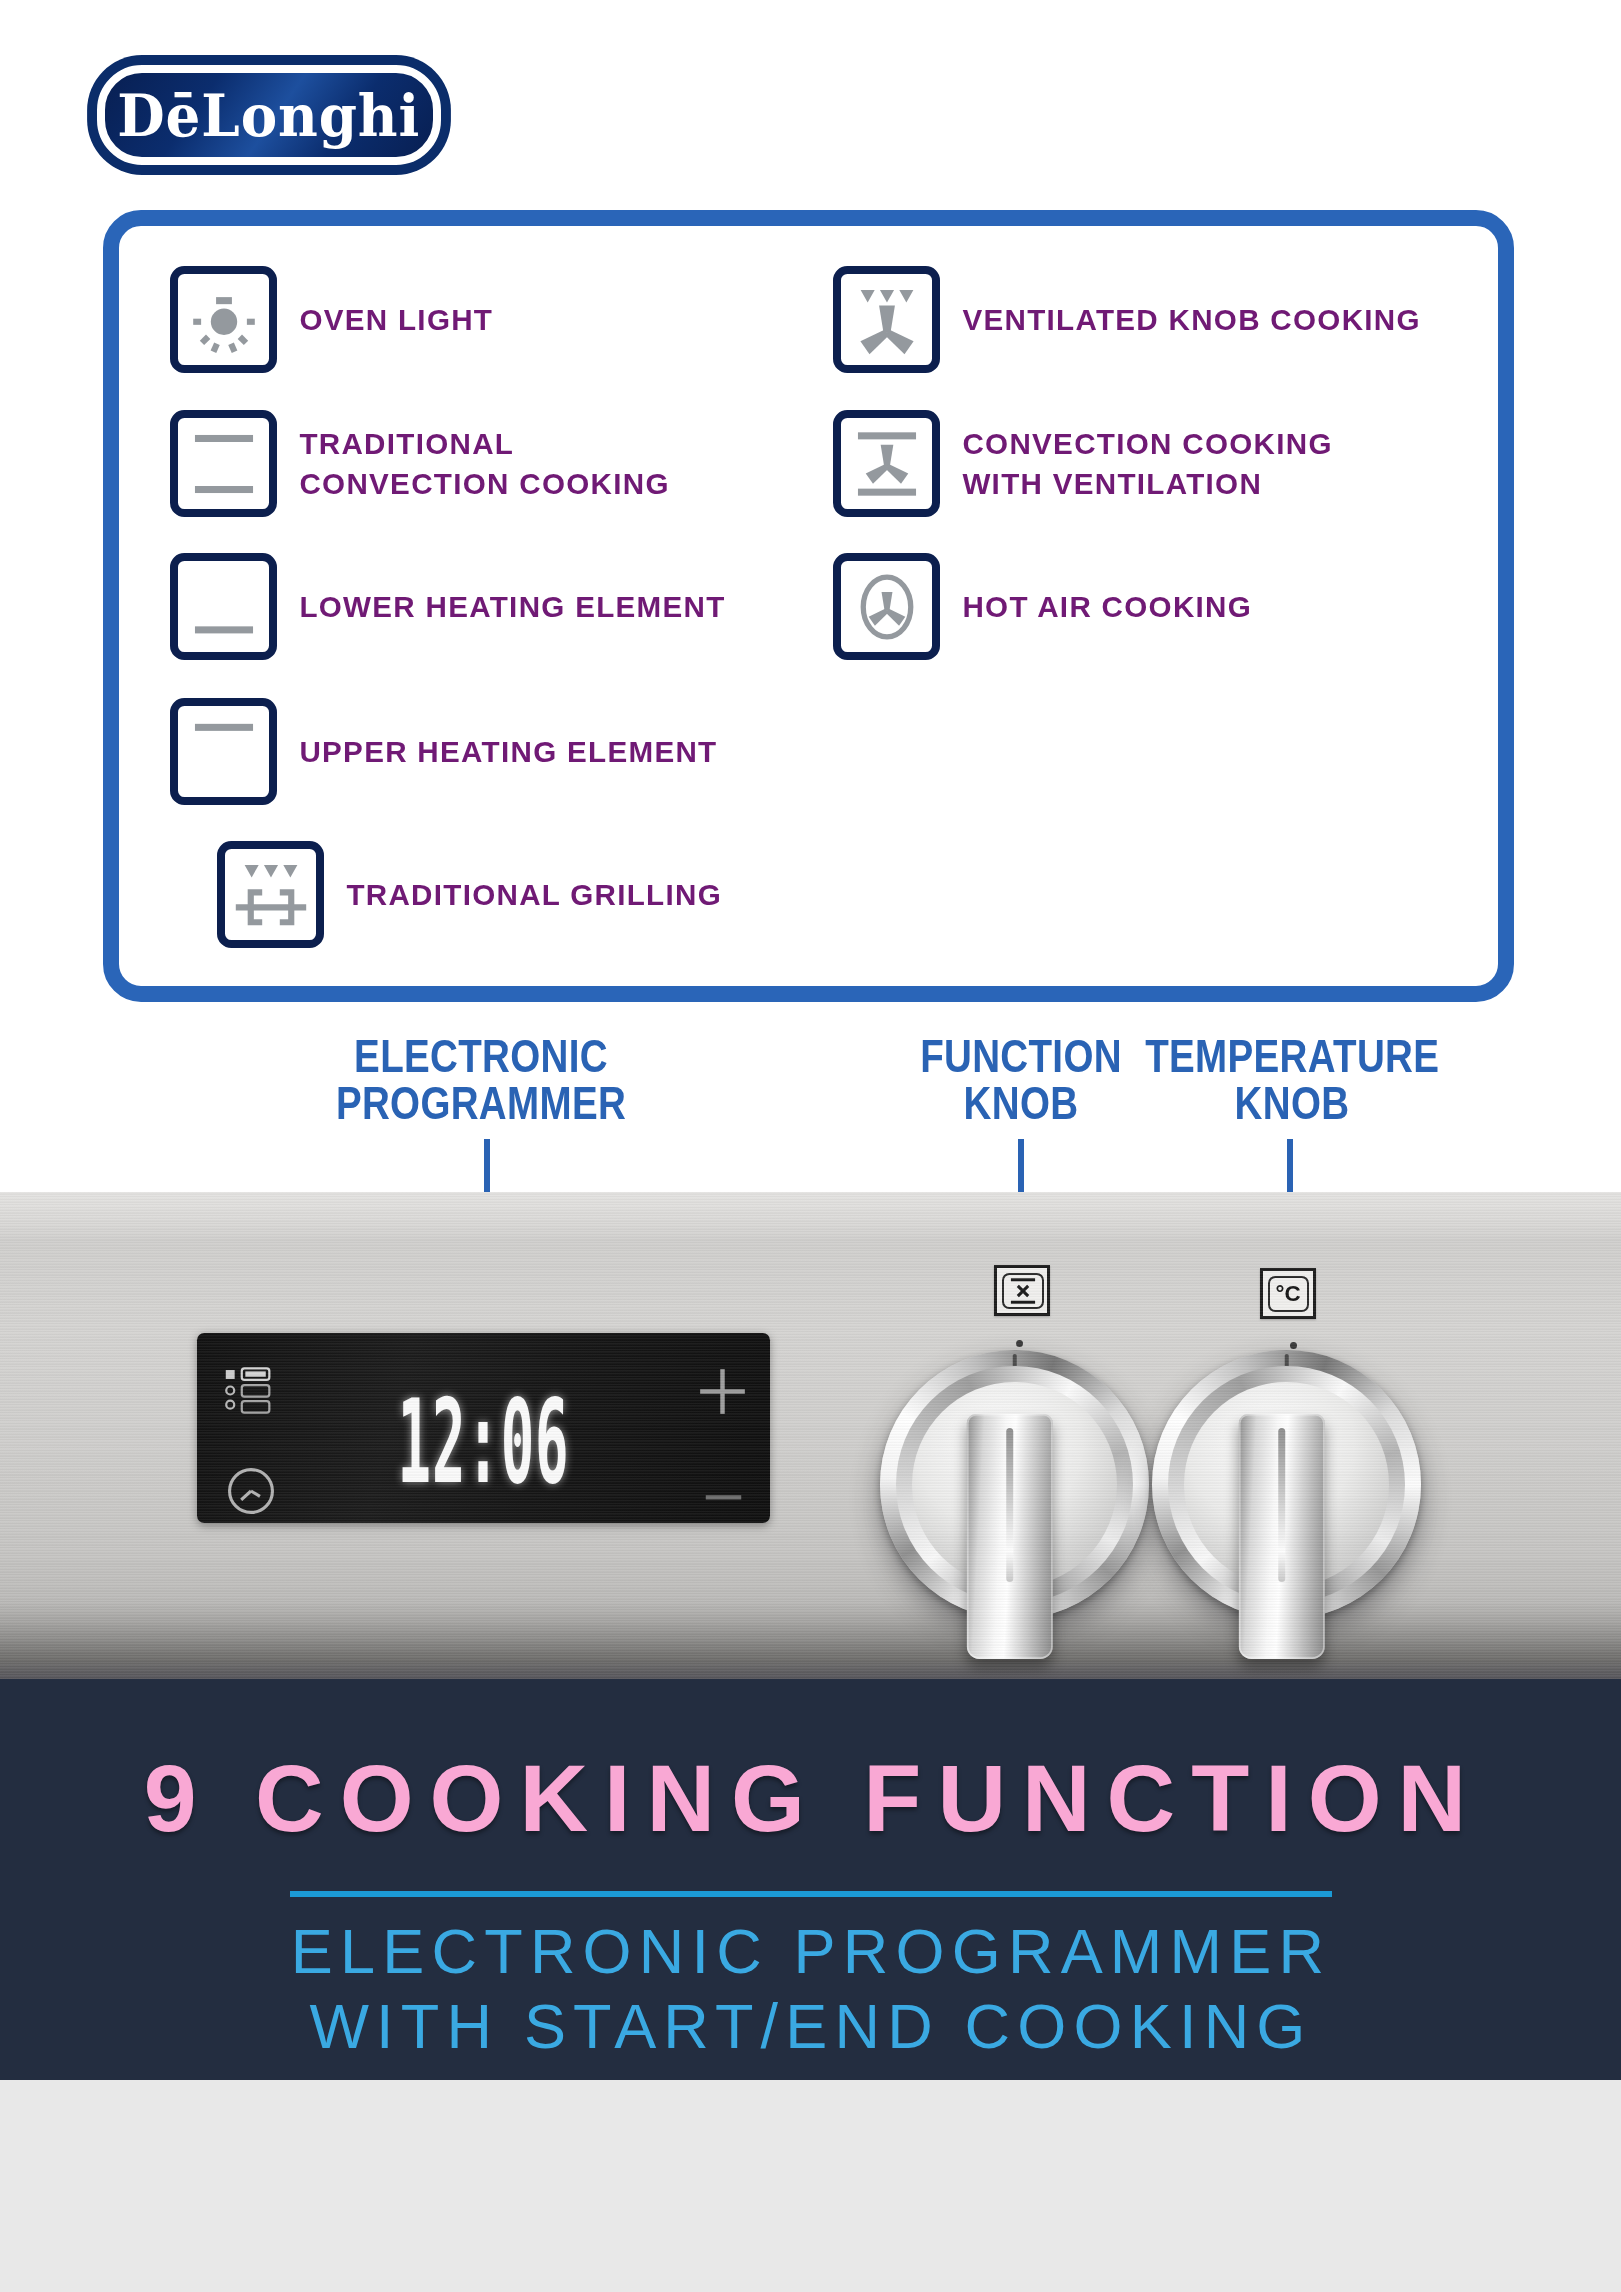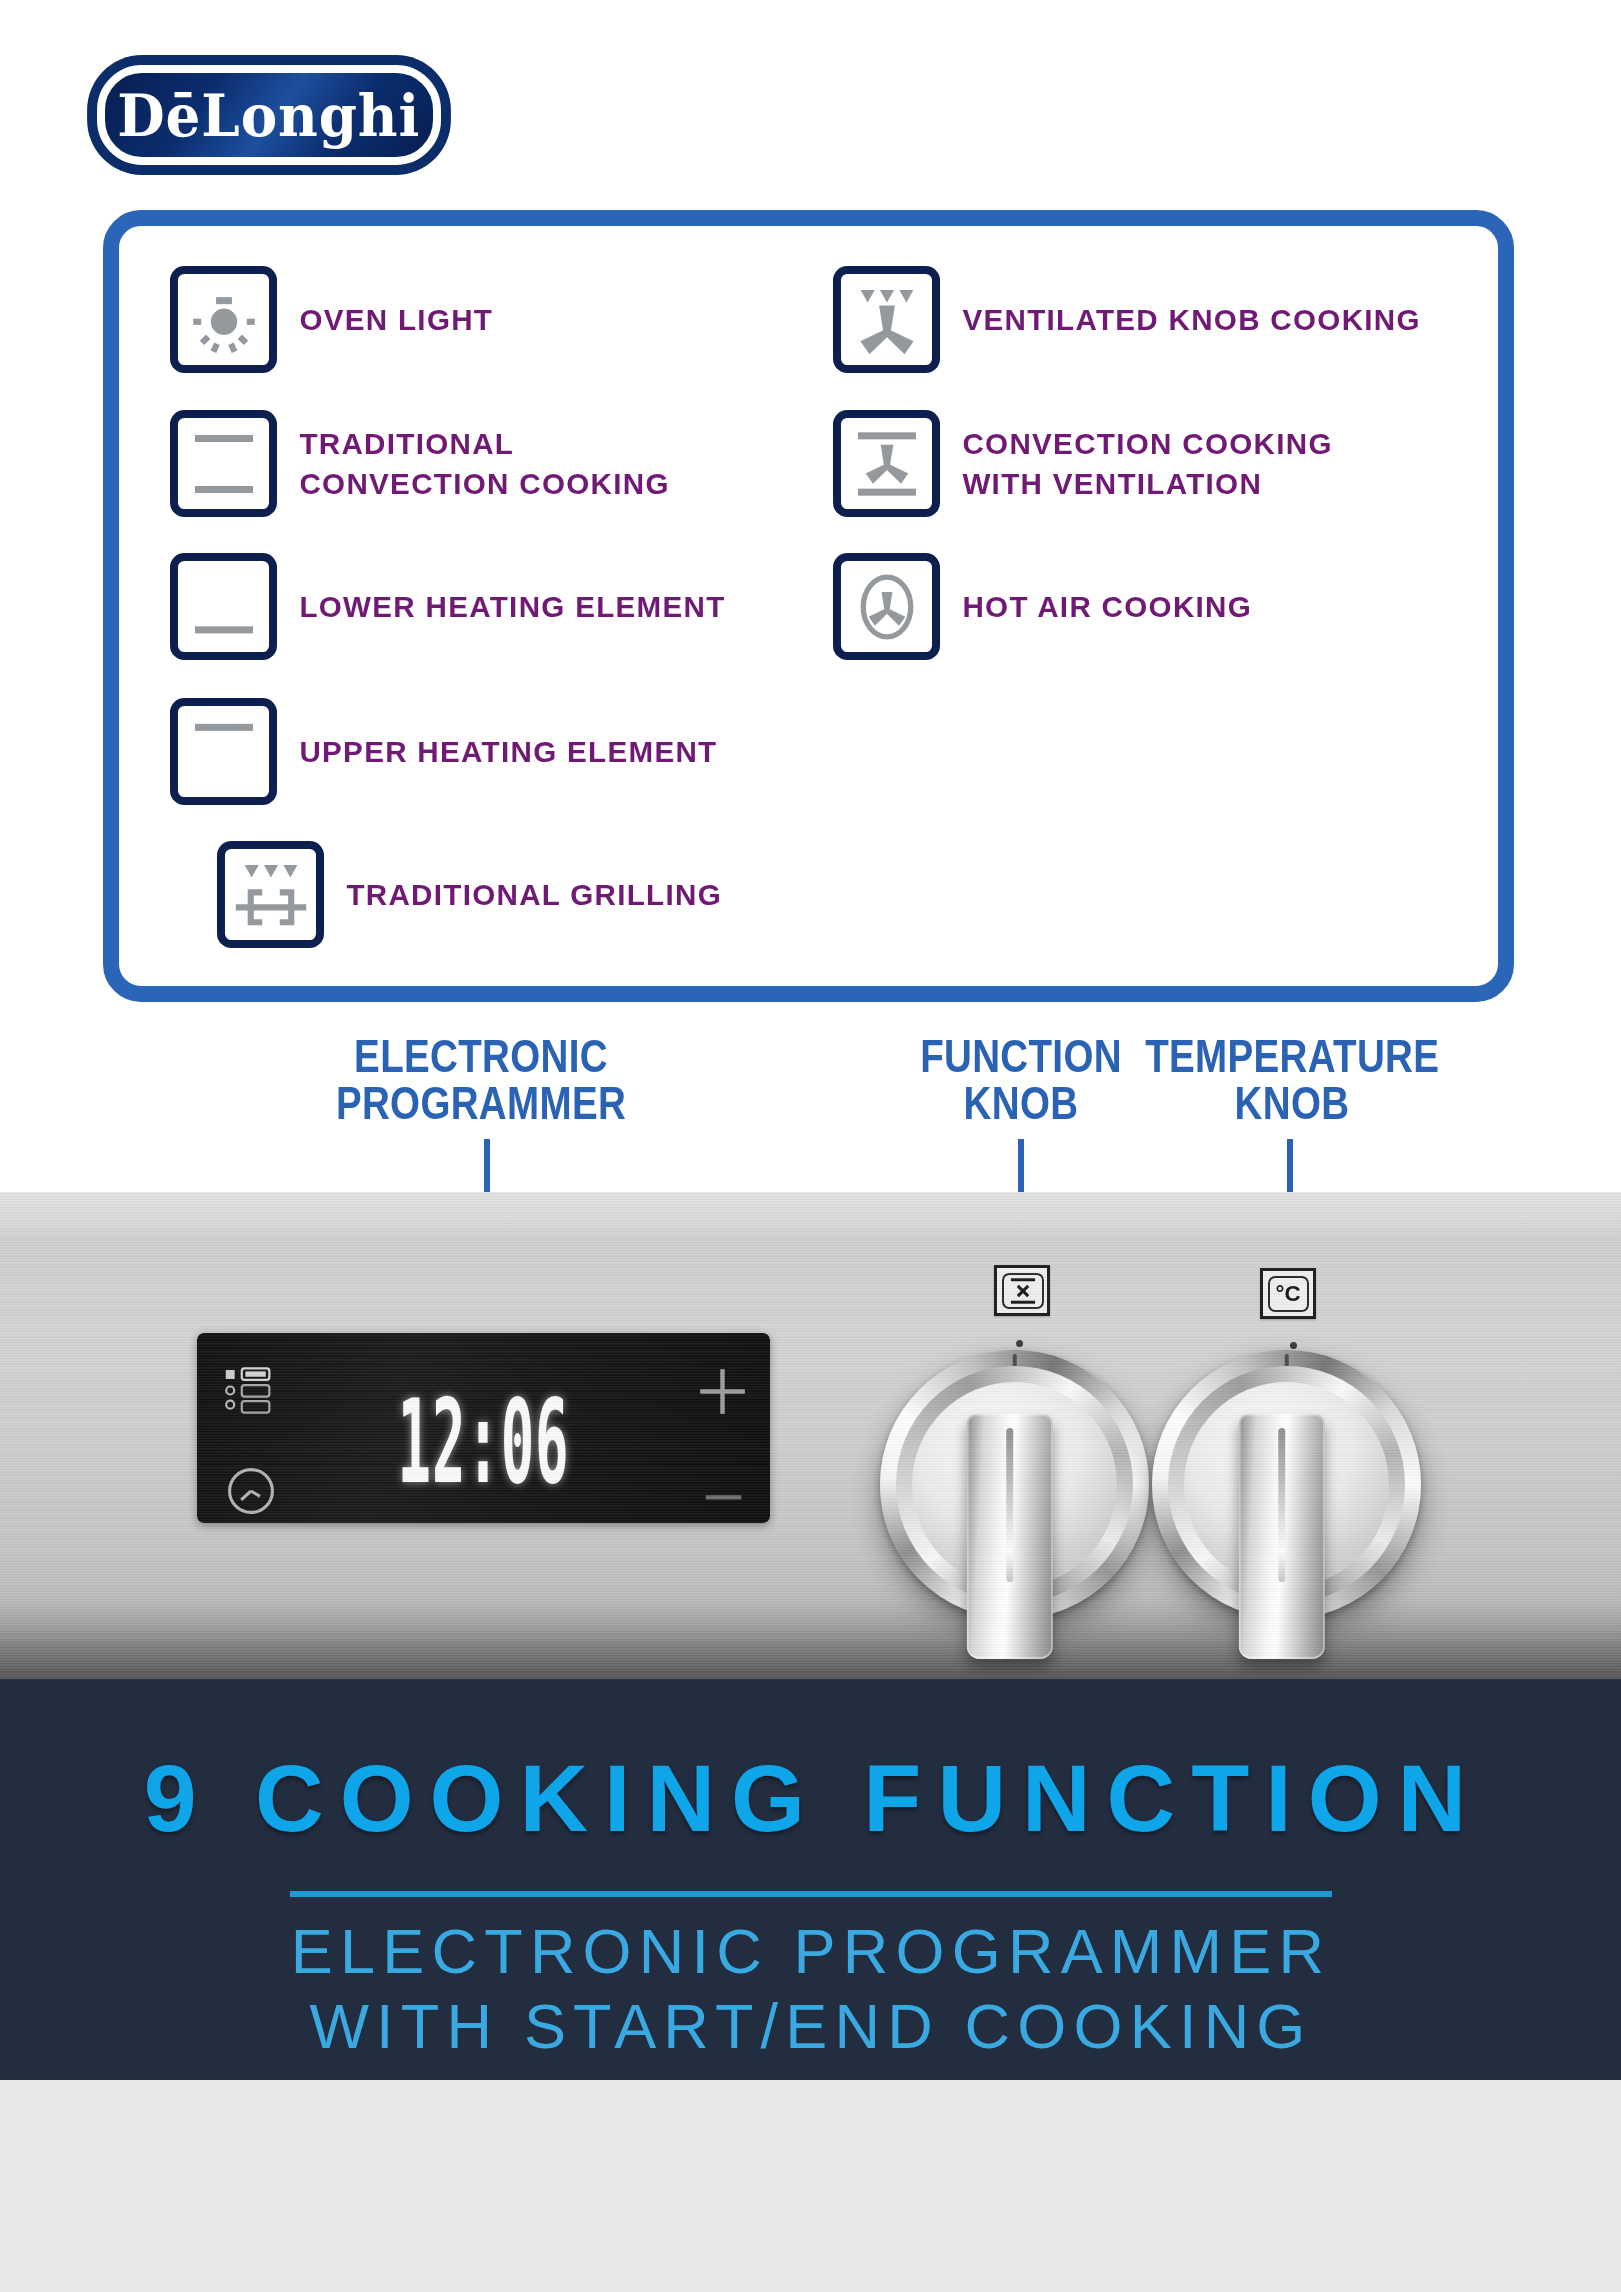--- a/index.html
+++ b/index.html
@@ -112,21 +112,21 @@
   .knob-handle::after{
     content:"";position:absolute;left:50%;top:14.3px;width:7.2px;height:154px;
     transform:translateX(-50%);border-radius:3.6px;
     background:linear-gradient(180deg,#8f8f8f,#fdfdfd 80%,#c9c9c9);
   }
   
   .footer{
     position:absolute;left:0;top:1679px;width:1622px;height:613px;background:#232d40;
   }
   .footer-heading{
-    position:absolute;left:4px;right:0;top:72px;text-align:center;color:#0ea5e9;
+    position:absolute;left:4px;right:0;top:72px;text-align:center;color:#f9a8d4;
     font-size:95px;line-height:95px;font-weight:700;letter-spacing:16px;
     text-shadow:0 2.7px 4.5px rgba(0,0,0,0.4);white-space:nowrap;
   }
   .divider{position:absolute;left:290px;width:1042px;height:6.3px;background:#1b9ad6;}
   .footer-subtitle{
     position:absolute;left:0;right:0;top:235px;text-align:center;color:#3aa9e2;
     font-size:63px;line-height:75px;font-weight:400;letter-spacing:7.2px;white-space:pre-line;
   }
   .flag{position:absolute;left:496px;top:471px;width:631px;height:30px;display:flex;}
   .flag > div{flex:1;}

